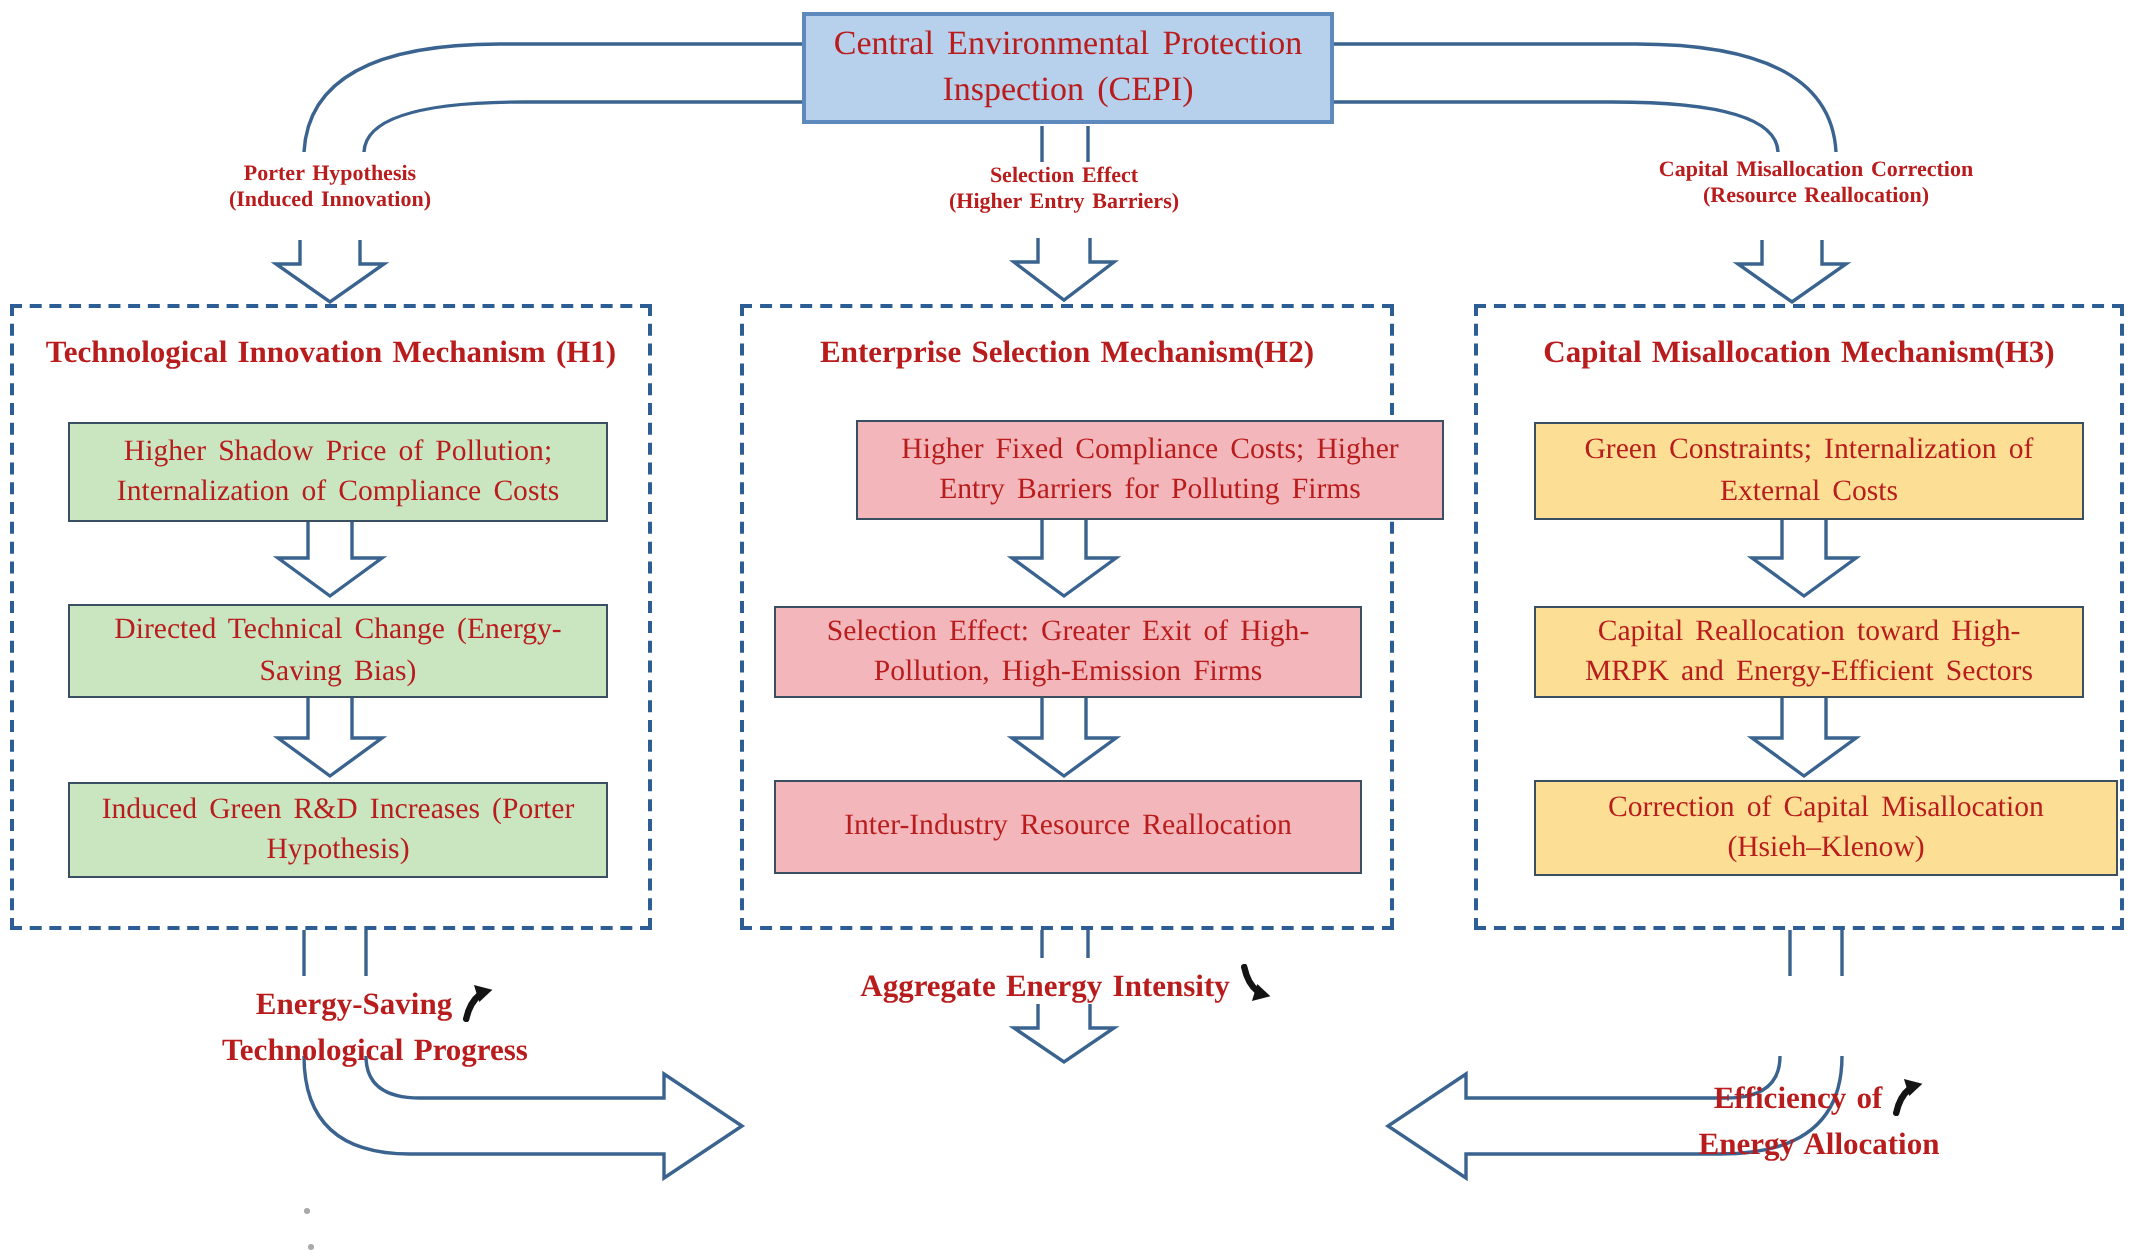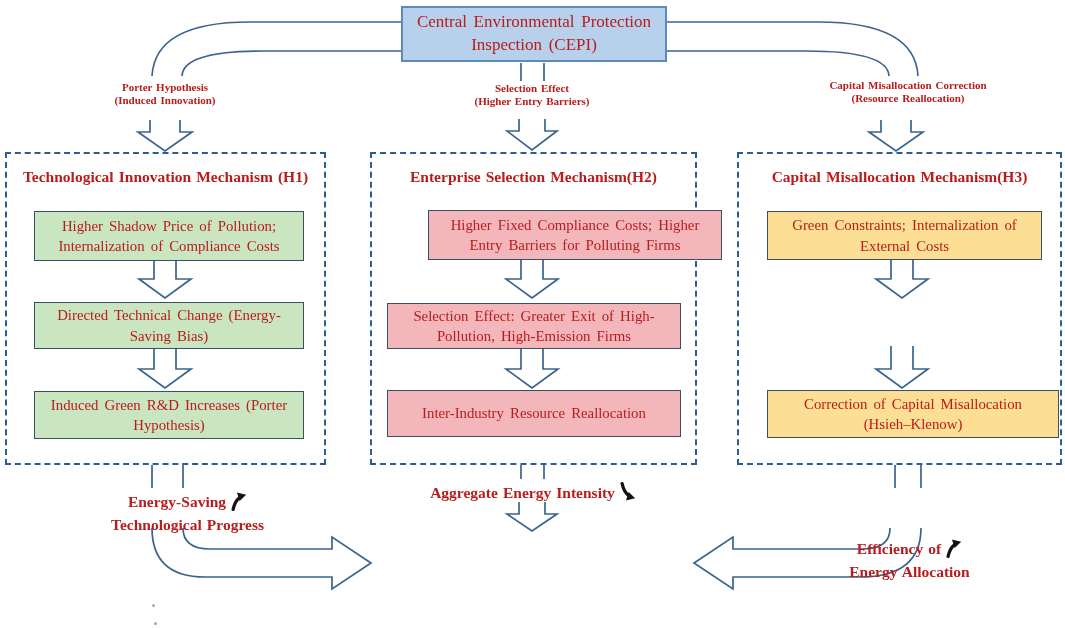--- a/index.html
+++ b/index.html
@@ -112,20 +112,21 @@
   <div class="panel" style="left:370px;top:152px;width:327px;height:313px;">
     <div class="panel-title">Enterprise Selection Mechanism(H2)</div>
     <div class="ibox pink" style="left:15px;top:56px;width:294px;height:50px;margin-left:41px;">Higher Fixed Compliance Costs; Higher Entry Barriers for Polluting Firms</div>
     <div class="ibox pink" style="left:15px;top:149px;width:294px;height:46px;">Selection Effect: Greater Exit of High-Pollution, High-Emission Firms</div>
     <div class="ibox pink" style="left:15px;top:236px;width:294px;height:47px;">Inter-Industry Resource Reallocation</div>
   </div>
 
   <div class="panel" style="left:737px;top:152px;width:325px;height:313px;">
     <div class="panel-title">Capital Misallocation Mechanism(H3)</div>
     <div class="ibox yellow" style="left:28px;top:57px;width:275px;height:49px;">Green Constraints; Internalization of External Costs</div>
+    <div class="ibox yellow" style="left:28px;top:149px;width:275px;height:46px;">Capital Reallocation toward High-MRPK and Energy-Efficient Sectors</div>
     <div class="ibox yellow" style="left:28px;top:236px;width:292px;height:48px;">Correction of Capital Misallocation (Hsieh–Klenow)</div>
   </div>
 
   <div class="outcome" style="left:90px;top:491px;width:195px;">
     <span class="ln"><span>Energy-Saving</span><span class="trend"><svg width="17" height="20" viewBox="0 0 22 26">
             <path d="M4 24 C5.5 17 8 12 12.5 8.5" stroke="#141414" stroke-width="4.2" fill="none" stroke-linecap="round"></path>
             <polygon points="9,2 21,5 12.5,13" fill="#141414"></polygon>
           </svg></span></span>
     <span class="ln">Technological Progress</span>
   </div>

